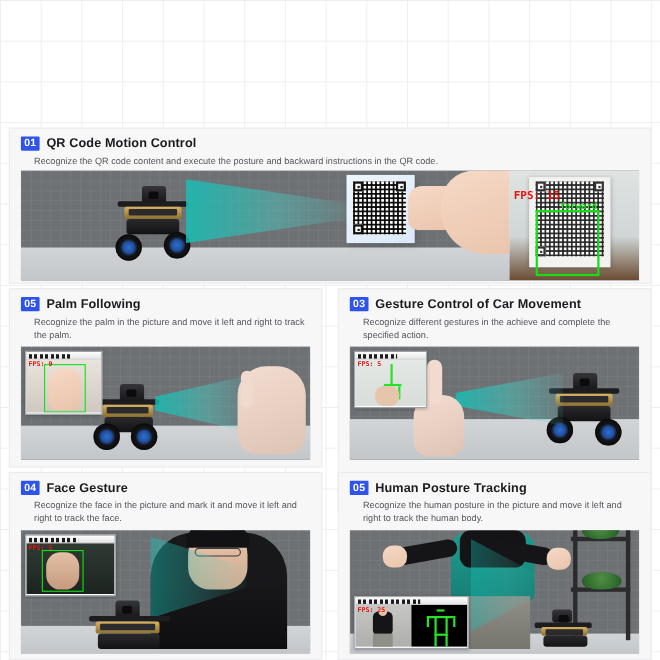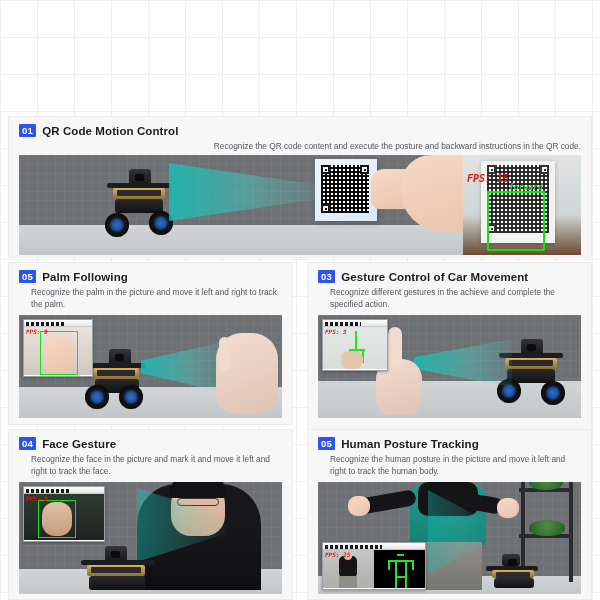--- a/index.html
+++ b/index.html
@@ -268,21 +268,20 @@
   }
   .pv-body { position: relative; width: 100%; height: calc(100% - 8px); overflow: hidden; }
   .pv-fps {
     position: absolute; left: 2px; top: 1px;
     color: #e8140f;
     font-family: "DejaVu Sans Mono", monospace;
     font-size: 6px;
     font-weight: bold;
     z-index: 6;
     white-space: nowrap;
-    font-style: italic;
   }
   .det-box {
     position: absolute;
     border: 1.5px solid #15e015;
     z-index: 5;
   }
   .det-label {
     position: absolute;
     color: #15e015;
     font-family: "DejaVu Sans Mono", monospace;
@@ -310,21 +309,21 @@
   }
   .skeleton { position: absolute; }
   .sk-line { position: absolute; background: #27e327; }
 </style>
 </head>
 <body>
 
 <div class="page">
 
 
-  <div class="card" style="left:8px; top:116px; width:584px; height:142px;text-align:right;">
+  <div class="card" style="left:8px; top:116px; width:584px; height:142px;">
     <div class="card-head">
       <span class="badge">01</span>
       <span class="card-title">QR Code Motion Control</span>
     </div>
     <div class="card-desc">Recognize the QR code content and execute the posture and backward instructions in the QR code.</div>
 
     <div class="stage" style="top:38px; height:100px;">
       <div class="wall"></div>
       <div class="floor"></div>
 
@@ -352,21 +351,21 @@
       <div class="inset-01" style="right:0; top:0; width:118px; height:100px;">
         <div style="position:absolute; inset:0; background:linear-gradient(180deg,#dfe4e3 0%, #cfd6d5 60%, #6a4a32 100%);"></div>
         <div style="position:absolute; left:18px; top:6px; width:74px; height:82px; background:#f2f2f0; box-shadow:0 1px 4px rgba(0,0,0,.25);">
           <div class="qr" style="left:6px; top:4px; right:6px; bottom:10px; opacity:.85;">
             <div class="qr-eye" style="left:0; top:0;"></div>
             <div class="qr-eye" style="right:0; top:0;"></div>
             <div class="qr-eye" style="left:0; bottom:0;"></div>
           </div>
         </div>
         <div class="pv-fps" style="left:4px; top:18px; font-size:10px;">FPS: 15</div>
-        <div class="det-label" style="left:46px; top:28px; font-size:8px;font-style:italic;">forward</div>
+        <div class="det-label" style="left:46px; top:28px; font-size:8px;">forward</div>
         <div class="det-box" style="left:24px; top:36px; width:58px; height:60px; border-width:2px;"></div>
       </div>
     </div>
   </div>
 
   <div class="card" style="left:8px; top:262px; width:285px; height:163px;">
     <div class="card-head">
       <span class="badge">05</span>
       <span class="card-title">Palm Following</span>
     </div>

